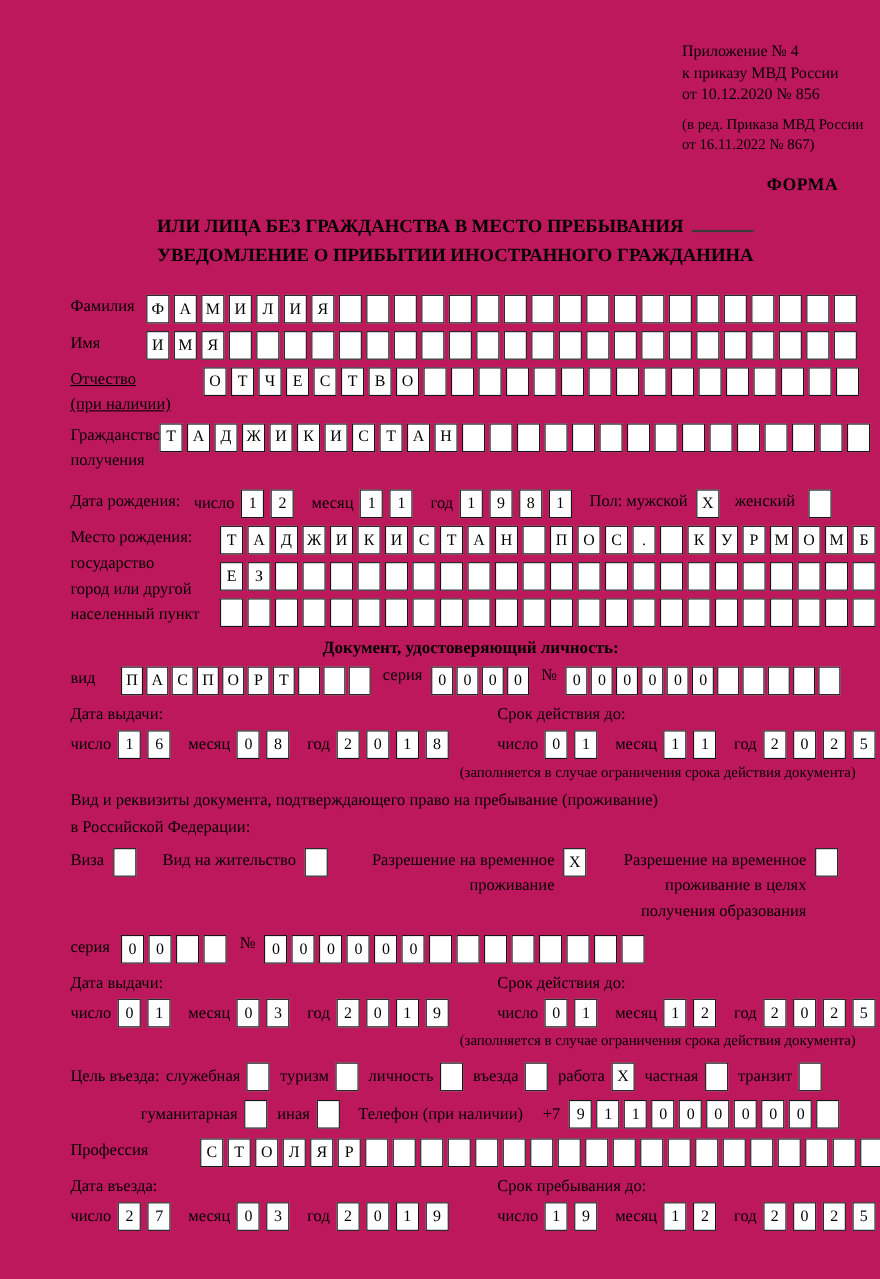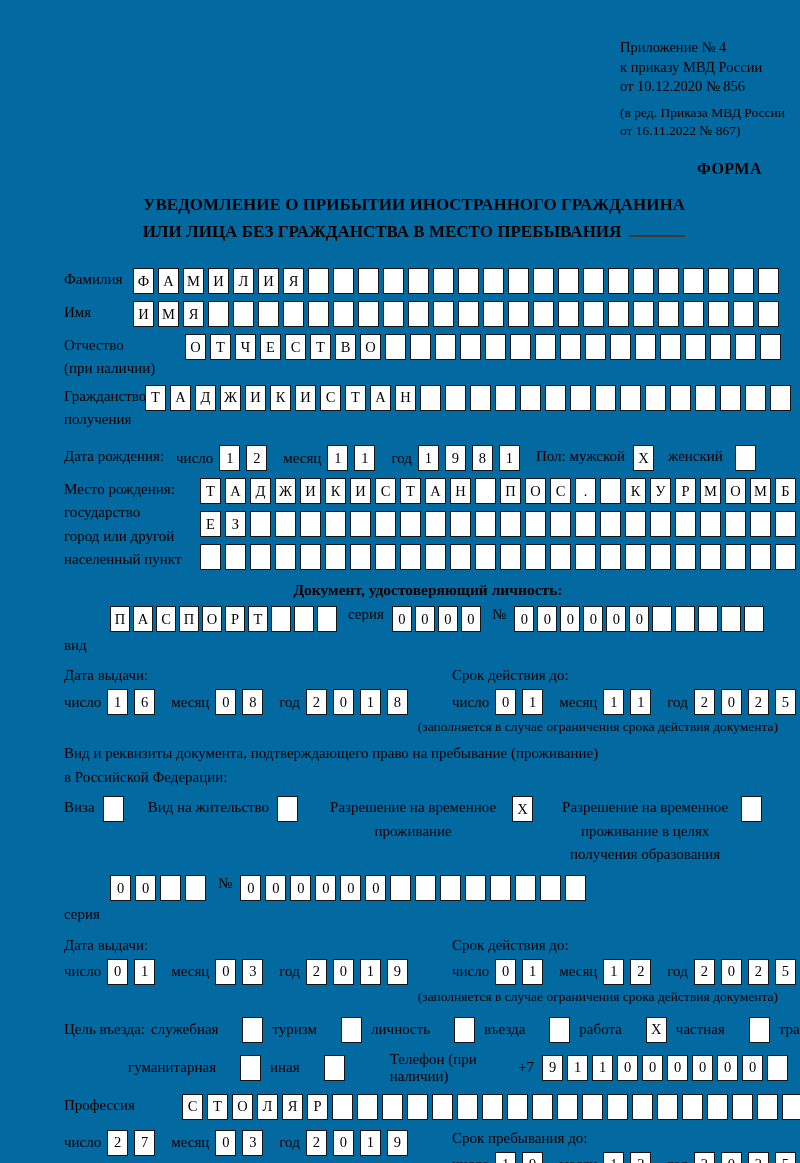--- a/index.html
+++ b/index.html
@@ -1,36 +1,36 @@
 <!DOCTYPE html>
 <html><head>
 <meta charset="utf-8">
 <style>
   html,body {margin:0; padding:0; background:#e8e8e8;}
   .page {
-    width:800px; height:1163px; background:#0369a1; color:#000;
+    width:800px; height:1163px; background:#be185d; color:#000;
     font-family:"Liberation Serif","DejaVu Serif",serif; font-size:15px;
     box-sizing:border-box; padding:38px 8px 0 64px; overflow:hidden;
     margin:0 auto; position:relative;
   }
   
   .annex {margin-left:556px; width:230px; line-height:1.35; font-size:14.5px;}
   .annex-note {margin-top:7px; font-size:13.5px;}
   .forma {margin-top:20px; text-align:right; padding-right:30px; font-weight:bold; font-size:16px; letter-spacing:.5px;}
   .title {margin-top:14px; margin-left:-28px; text-align:center; font-weight:bold; font-size:17px; line-height:1.5;}
   .blank {display:inline-block; width:56px; height:1em; border-bottom:2.5px solid #3a3a3a; margin-left:8px; vertical-align:baseline;}
   .sec-heading {margin-top:26px; margin-left:-28px; text-align:center; font-weight:bold; font-size:15.5px;}
 
   .frow {display:flex; align-items:flex-start; margin-top:7px;}
   .frow.top {align-items:flex-start;}
   .flabel {flex:none; line-height:1.55;}
   .w69 {width:69px;}
-  .w121 {width:121px;}
+  .w121 {width:121px;text-decoration:underline;}
   .w81 {width:81px;}
-  .w46 {width:46px;margin-top:28px;}
+  .w46 {width:46px;}
   .w136 {width:136px;}
   .midlbl {flex:none; margin:0 8px;}
 
   .cells {display:inline-flex; flex-wrap:nowrap;}
   .cell {
     flex:none; width:21px; height:26px; box-sizing:border-box;
     border:1.6px solid #151515; margin-right:4px; background:#fff;
     display:inline-flex; align-items:center; justify-content:center;
     font-size:14.5px;
   }
@@ -50,33 +50,33 @@
 
   .text-line {margin-top:7px;}
   .mt14 {margin-top:14px;}
   .mt10 {margin-top:10px;}
 
   .doc-heading {margin-top:10px; text-align:center; font-weight:bold; font-size:15.5px;}
 
   .stay-opts {display:flex; align-items:flex-start; margin-top:10px; min-height:72px;}
   .stay-opts .opt {display:flex; align-items:flex-start;}
   .stay-opts .opt + .opt {margin-left:24px;}
-  .stay-opts .opt-label {text-align:center; line-height:1.55;}
+  .stay-opts .opt-label {text-align:right; line-height:1.55;}
   .stay-opts .opt:nth-child(3) .opt-label {width:182px;}
   .stay-opts .opt:nth-child(4) .opt-label {width:176px;}
 
   .opts-inline {display:inline-flex; align-items:center;}
-  .opts-inline .opt {display:inline-flex; align-items:center; margin-right:9px;gap:18px;}
+  .opts-inline .opt {display:inline-flex; align-items:center; margin-right:9px;}
   .opts-inline .opt-label {margin-right:6px;}
   .opts-inline .cb {margin-left:0;}
 
   .purpose-row {display:flex; align-items:center; margin-top:12px;}
   .plabel {flex:none; margin-right:6px;}
   .purpose-row.row2 {padding-left:64px; margin-top:8px;}
-  .phone-label {margin-left:36px;}
+  .phone-label {margin-left:8px;}
   .phone-prefix {margin-left:18px; margin-right:8px;}
 
   .bp-rows {display:flex; flex-direction:column; gap:7px;}
 </style>
 </head>
 <body>
 
 <div class="page">
 
   <div class="annex">
@@ -85,22 +85,22 @@
     <div>от 10.12.2020 № 856</div>
     <div class="annex-note">
       <div>(в ред. Приказа МВД России</div>
       <div>от 16.11.2022 № 867)</div>
     </div>
   </div>
 
   <div class="forma">ФОРМА</div>
 
   <div class="title">
+    <div><span>ИЛИ ЛИЦА БЕЗ ГРАЖДАНСТВА В МЕСТО ПРЕБЫВАНИЯ</span><span class="blank"></span></div>
     <div>УВЕДОМЛЕНИЕ О ПРИБЫТИИ ИНОСТРАННОГО ГРАЖДАНИНА</div>
-    <div><span>ИЛИ ЛИЦА БЕЗ ГРАЖДАНСТВА В МЕСТО ПРЕБЫВАНИЯ</span><span class="blank"></span></div>
   </div>
 
 
   <div class="frow" style="margin-top:24px;">
     <span class="flabel w69">Фамилия</span>
     <span class="cells">
         <span class="cell">Ф</span>
         <span class="cell">А</span>
         <span class="cell">М</span>
         <span class="cell">И</span>
@@ -617,20 +617,21 @@
         <span class="cell"></span>
         <span class="cell"></span>
         <span class="cell"></span>
         <span class="cell"></span>
         <span class="cell"></span>
       </span>
   </div>
 
   <div class="datecols">
     <div class="dcol-left">
+      <div class="dhead">Дата въезда:</div>
       <div class="dgroup">
           <span class="dlabel">число</span>
           <span class="cells">
             <span class="cell">2</span>
             <span class="cell">7</span>
           </span>
           <span class="dlabel">месяц</span>
           <span class="cells">
             <span class="cell">0</span>
             <span class="cell">3</span>

